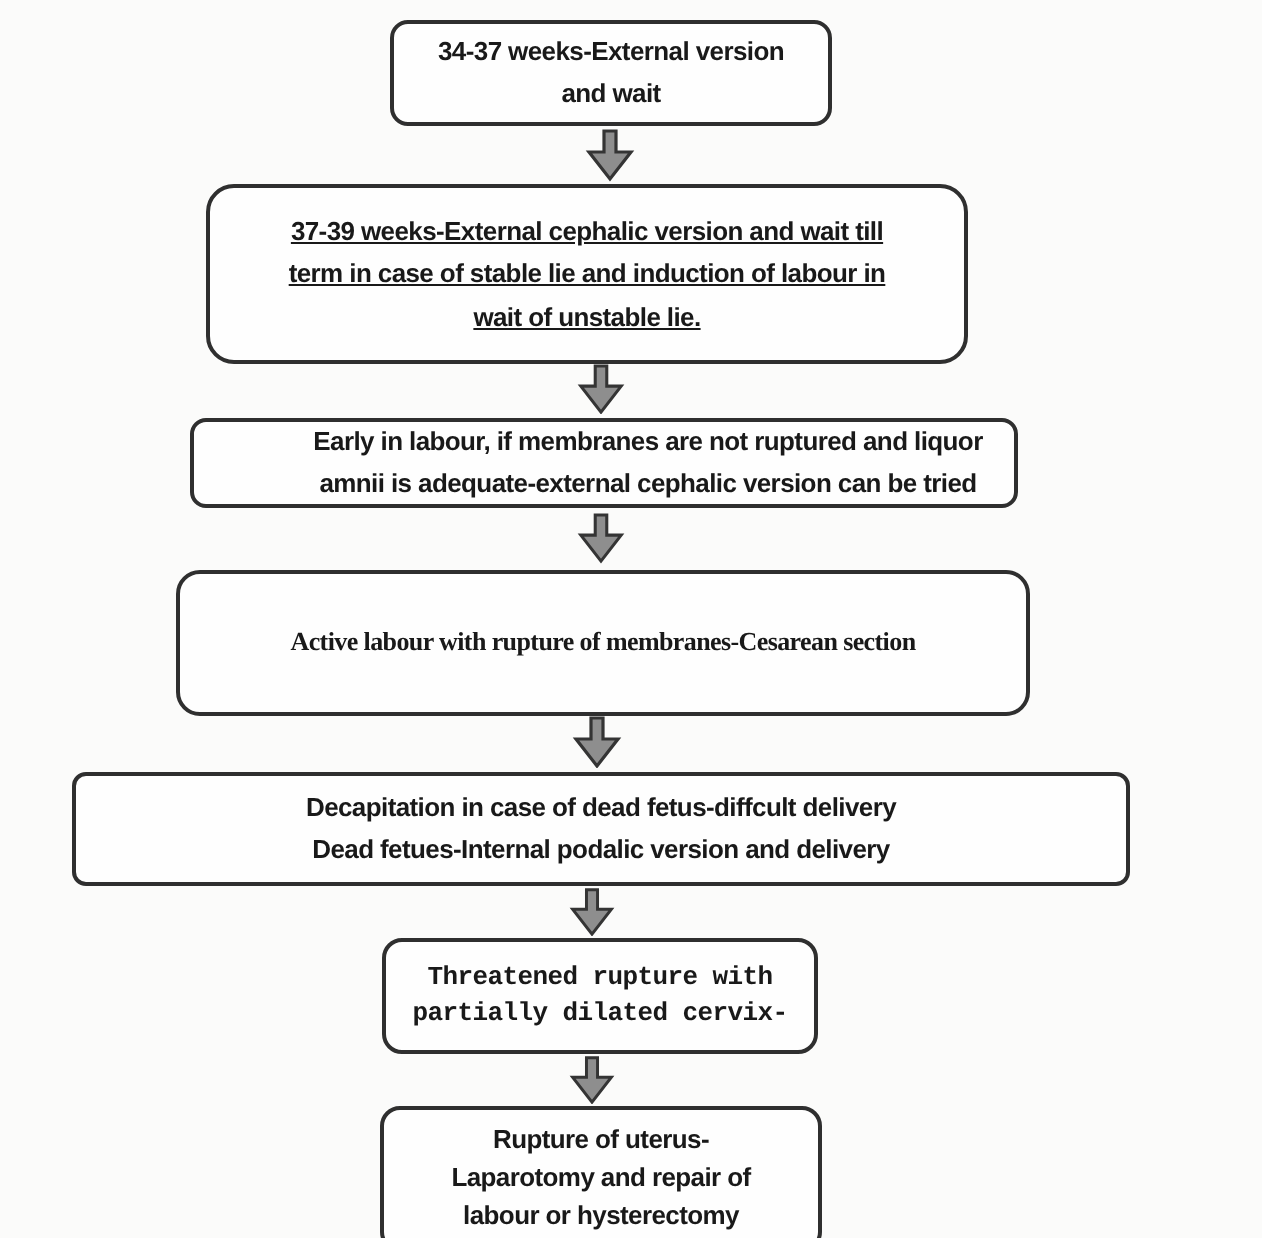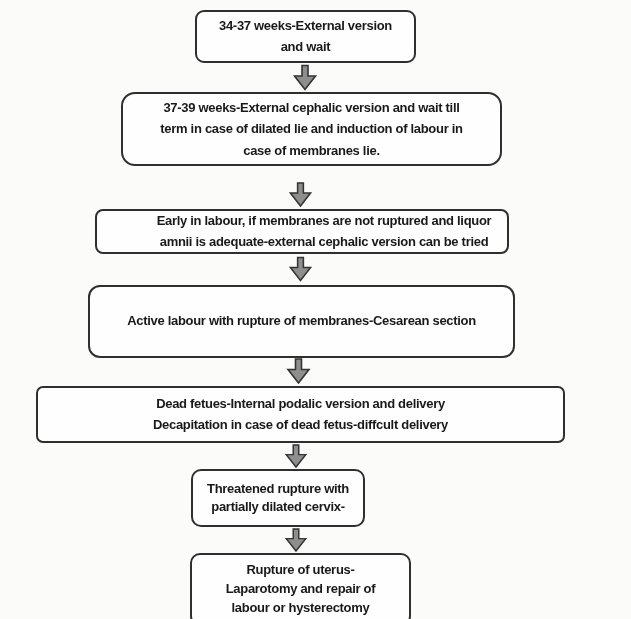--- a/index.html
+++ b/index.html
@@ -27,25 +27,25 @@
     text-align: center;
     color: var(--text, #191919);
     font-weight: 700;
     font-size: 13px;
     letter-spacing: -0.3px;
     line-height: 1.55;
   }
   .ln { display: block; white-space: nowrap; }
 
   .n0 { left: 195px; top: 10px;  width: 221px; height: 53px; border-radius: 9px;  }
-  .n1 { left: 121px; top: 92px;  width: 381px; height: 74px; border-radius: 14px; line-height: 1.65; }
+  .n1 { left: 103px; top: 92px;  width: 381px; height: 90px; border-radius: 14px; line-height: 1.65; text-decoration: underline; }
   .n2 { left: 95px;  top: 209px; width: 414px; height: 45px; border-radius: 8px; padding-left: 44px;  }
-  .n3 { left: 88px;  top: 285px; width: 427px; height: 73px; border-radius: 12px; }
+  .n3 { left: 88px;  top: 285px; width: 427px; height: 73px; border-radius: 12px; font-family: Liberation Serif, serif; }
   .n4 { left: 36px;  top: 386px; width: 529px; height: 57px; border-radius: 7px;  }
-  .n5 { left: 191px; top: 469px; width: 174px; height: 58px; border-radius: 10px; line-height: 1.42; }
+  .n5 { left: 191px; top: 469px; width: 218px; height: 58px; border-radius: 10px; line-height: 1.42; font-family: Liberation Mono, monospace; }
   .n6 { left: 190px; top: 553px; width: 221px; height: 73px; border-radius: 10px; line-height: 1.45; }
 
   .arrow { position: absolute; display: block; }
   .arrow path {
     fill: var(--arrow-fill, #8e8e8e);
     stroke: var(--arrow-outline, #343434);
     stroke-width: 1.6;
     stroke-linejoin: miter;
   }
   .a0 { left: 292px; top: 64px;  width: 26px; height: 27px; }
@@ -64,22 +64,22 @@
     <span class="ln">34-37 weeks-External version</span>
     <span class="ln">and wait</span>
   </div>
 
   <svg class="arrow a0" viewBox="0 0 26 26">
     <path d="M10 1 H16 V11.5 H23.5 L13 25 L2.5 11.5 H10 Z"></path>
   </svg>
 
   <div class="node n1">
     <span class="ln">37-39 weeks-External cephalic version and wait till</span>
-    <span class="ln">term in case of dilated lie and induction of labour in</span>
-    <span class="ln">case of membranes lie.</span>
+    <span class="ln">term in case of stable lie and induction of labour in</span>
+    <span class="ln">wait of unstable lie.</span>
   </div>
 
   <svg class="arrow a1" viewBox="0 0 26 26">
     <path d="M10 1 H16 V11.5 H23.5 L13 25 L2.5 11.5 H10 Z"></path>
   </svg>
 
   <div class="node n2">
     <span class="ln">Early in labour, if membranes are not ruptured and liquor</span>
     <span class="ln">amnii is adequate-external cephalic version can be tried</span>
   </div>
@@ -90,22 +90,22 @@
 
   <div class="node n3">
     <span class="ln">Active labour with rupture of membranes-Cesarean section</span>
   </div>
 
   <svg class="arrow a3" viewBox="0 0 26 26">
     <path d="M10 1 H16 V11.5 H23.5 L13 25 L2.5 11.5 H10 Z"></path>
   </svg>
 
   <div class="node n4">
+    <span class="ln">Decapitation in case of dead fetus-diffcult delivery</span>
     <span class="ln">Dead fetues-Internal podalic version and delivery</span>
-    <span class="ln">Decapitation in case of dead fetus-diffcult delivery</span>
   </div>
 
   <svg class="arrow a4" viewBox="0 0 26 26">
     <path d="M10 1 H16 V11.5 H23.5 L13 25 L2.5 11.5 H10 Z"></path>
   </svg>
 
   <div class="node n5">
     <span class="ln">Threatened rupture with</span>
     <span class="ln">partially dilated cervix-</span>
   </div>

